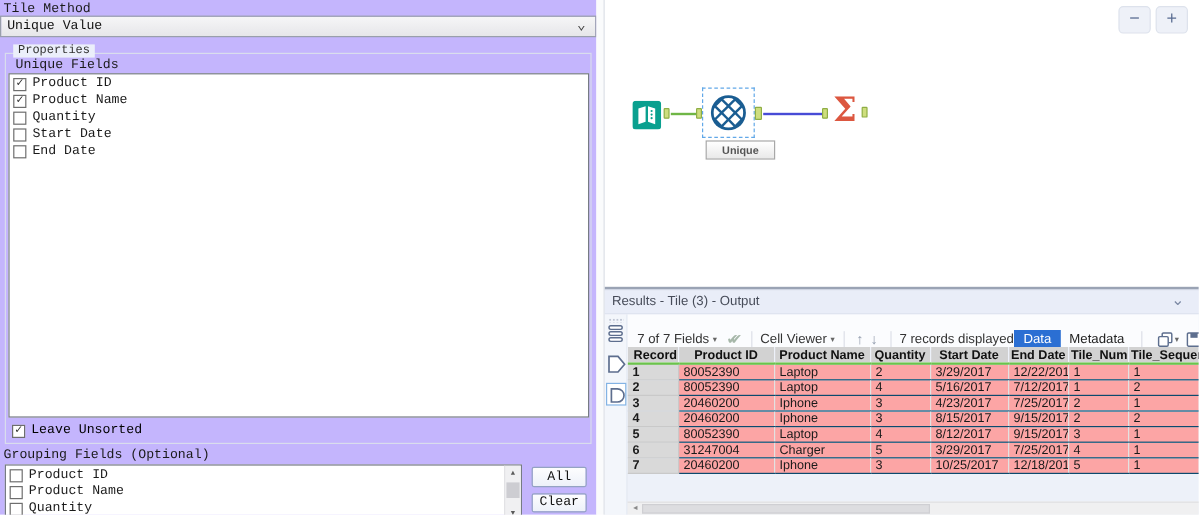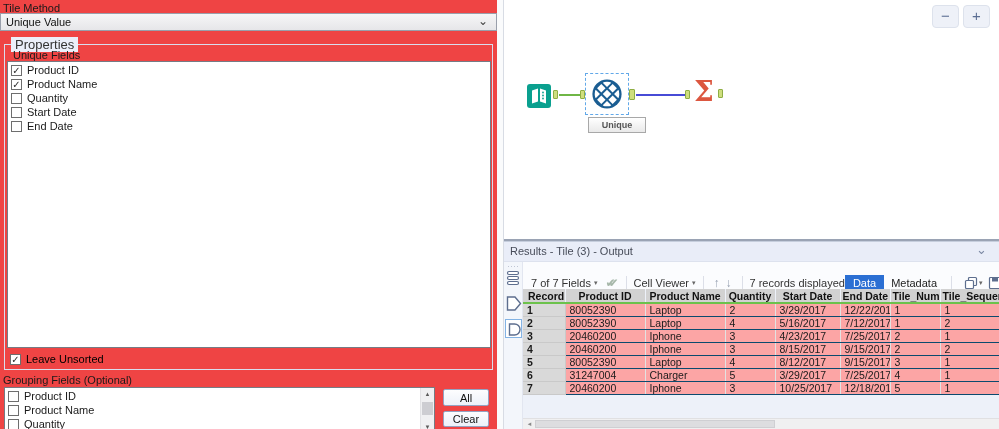--- a/index.html
+++ b/index.html
@@ -3,29 +3,29 @@
 <meta charset="utf-8">
 <style>
   * { box-sizing: border-box; }
   html,body { margin:0; padding:0; }
   body {
     width:999px; height:429px; overflow:hidden; position:relative;
     font-family:"Liberation Sans", sans-serif; background:#fff;
     -webkit-font-smoothing:antialiased;
   }
   
-  .config { position:absolute; left:0; top:0; width:497px; height:429px; background:#ef4444; }
+  .config { position:absolute; left:0; top:0; width:497px; height:429px; background:#c4b5fd;font-family:Liberation Mono, monospace; }
   .lbl { position:absolute; font-size:11px; color:#1a1a1a; white-space:nowrap; }
   .tm-lbl { left:3px; top:2px; }
   .combo { position:absolute; left:0; top:13px; width:497px; height:18px;
     background:linear-gradient(#f6f6f7,#e6e6e9); border:1px solid #999fab;
     font-size:11px; line-height:16px; padding-left:5px; color:#111; }
   .combo-chev { position:absolute; right:8px; top:-1px; font-size:12px; color:#444; }
   .groupbox { position:absolute; left:4px; top:44px; width:489px; height:326px; border:1px solid #d9dded; }
-  .group-label { position:absolute; left:6px; top:-8px; background:#ebeffa; padding:0 4px; font-size:13px; color:#333; }
+  .group-label { position:absolute; left:6px; top:-8px; background:#ebeffa; padding:0 4px; font-size:10px; color:#333; }
   .uf-lbl { left:13px; top:49px; }
   .listbox { position:absolute; background:#fff; border:1px solid #767b84; }
   .uf-list { left:7px; top:61px; width:484px; height:287px; padding-top:1px; }
   .chk-item { display:flex; align-items:center; height:14px; padding-left:3px; font-size:11px; color:#1a1a1a; }
   .chk { width:11px; height:11px; border:1px solid #6e6e6e; background:#fff; margin-right:5px;
     font-size:10px; line-height:9px; text-align:center; color:#2e2e2e; flex:none; }
   .leave-unsorted { position:absolute; left:10px; top:352px; height:14px; display:flex; align-items:center; font-size:11px; }
   .grp-lbl { left:3px; top:374px; }
   .grp-list { left:4px; top:387px; width:431px; height:48px; overflow:hidden; padding-top:1px; }
   .grp-items { margin-right:14px; }

